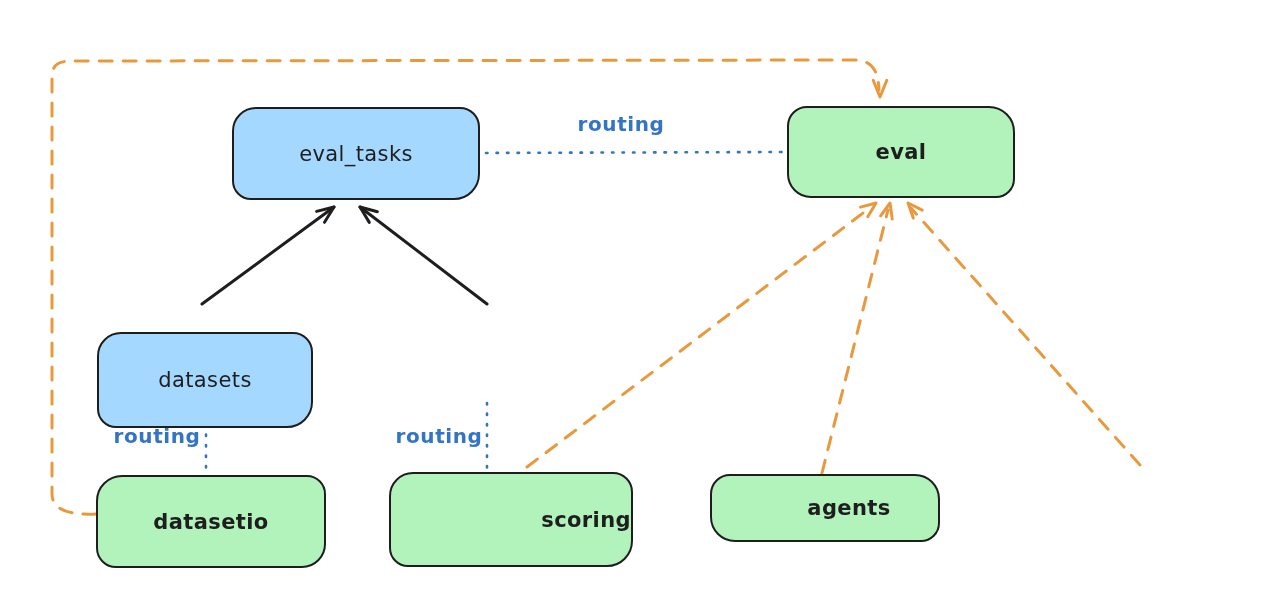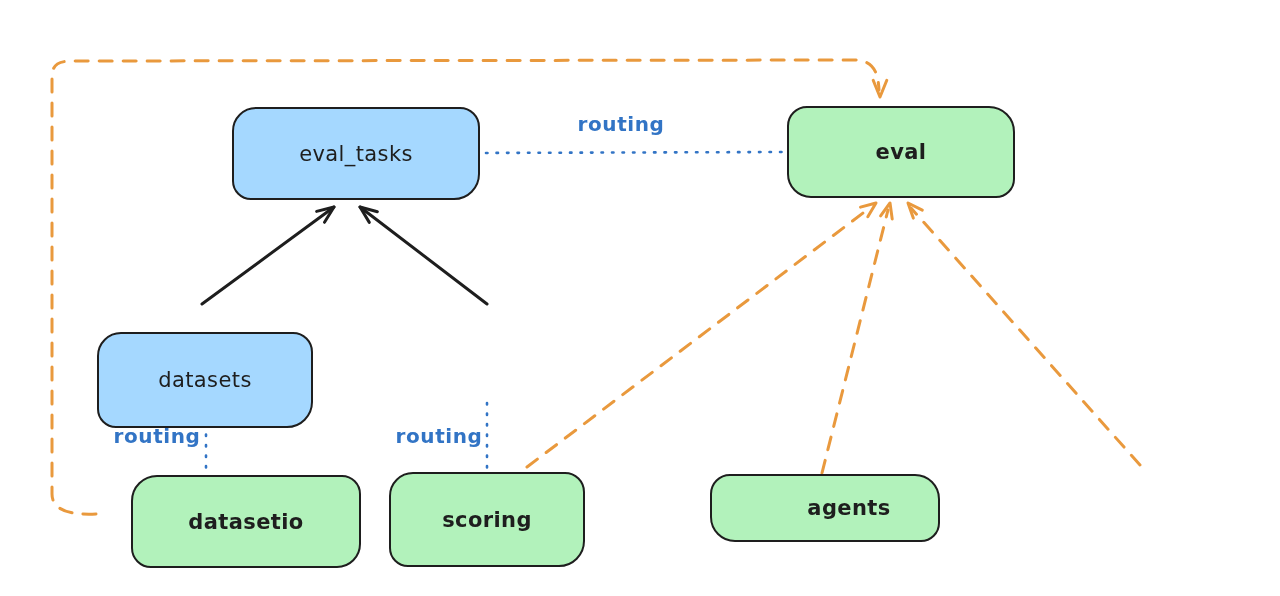--- a/index.html
+++ b/index.html
@@ -33,22 +33,22 @@
     letter-spacing:0.4px;
     box-sizing:border-box;
     border-radius:24px 20px 26px 19px;
   }
   .node.api{background:var(--api-fill);}
   .node.provider{background:var(--provider-fill);font-weight:bold;}
   #n-eval_tasks{left:232px;top:107px;width:248px;height:93px;}
   #n-eval{left:787px;top:106px;width:228px;height:92px;border-radius:20px 26px 19px 24px;}
   #n-datasets{left:97px;top:304px;width:216px;height:96px;margin-top:28px;}
   #n-scoring_functions{left:362px;top:304px;width:214px;height:96px;border-radius:19px 24px 22px 26px;}
-  #n-datasetio{left:96px;top:475px;width:230px;height:93px;border-radius:26px 19px 24px 20px;margin-left:35px;}
-  #n-scoring{left:389px;top:472px;width:196px;height:95px;}
+  #n-datasetio{left:96px;top:475px;width:230px;height:93px;border-radius:26px 19px 24px 20px;}
+  #n-scoring{left:389px;top:472px;width:244px;height:95px;justify-content:flex-end;}
   #n-agents{left:710px;top:474px;width:230px;height:68px;border-radius:20px 25px 19px 25px;padding-left:48px;}
   #n-inference{left:1030px;top:467px;width:227px;height:95px;border-radius:24px 20px 25px 19px;}
   .edge-label{
     position:absolute;
     color:var(--routing-blue);
     font-size:20px;
     font-weight:bold;
     letter-spacing:0.6px;
     text-align:center;
   }

